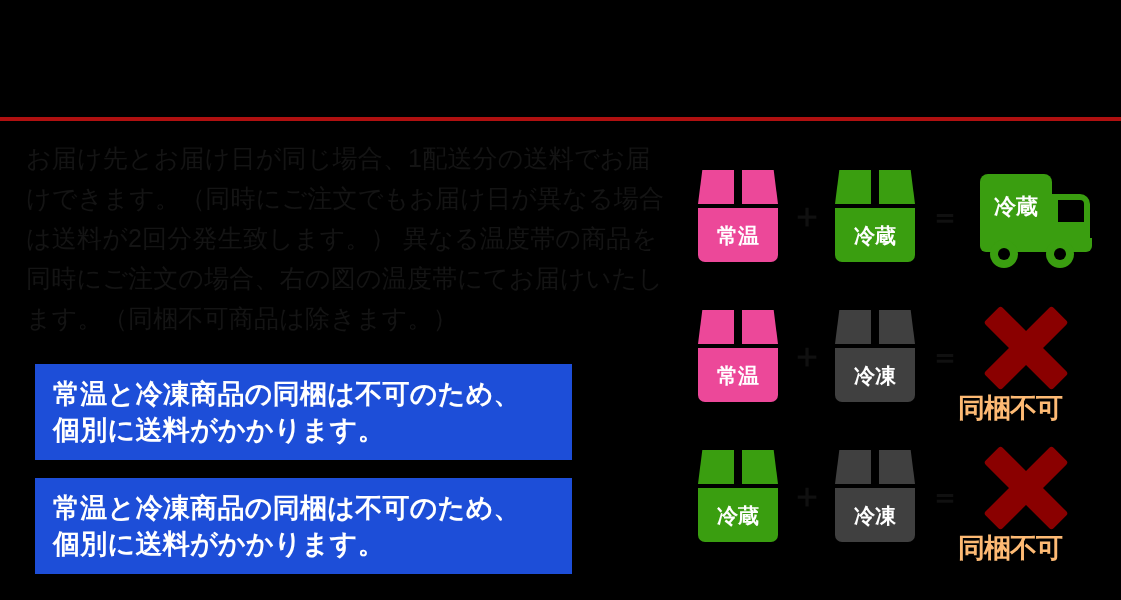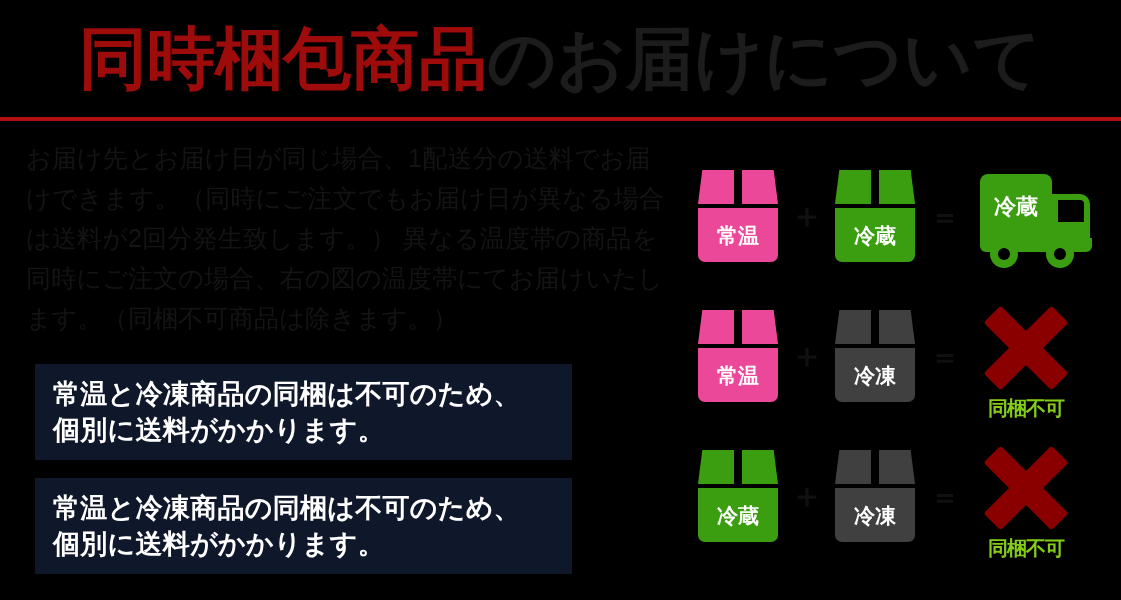--- a/index.html
+++ b/index.html
@@ -59,21 +59,21 @@
     line-height: 40px;
     letter-spacing: 0.2px;
     margin: 0;
     width: 640px;
   }
 
   .notice-box {
     position: absolute;
     left: 35px;
     width: 537px;
-    background: #0f172a;
+    background: #1d4ed8;
     box-sizing: border-box;
     padding: 12px 0 27px 18px;
   }
   .notice-box-1 { top: 364px; height: 96px; }
   .notice-box-2 { top: 478px; height: 96px; }
   .notice-line {
     color: #ffffff;
     font-size: 27px;
     font-weight: bold;
     line-height: 36px;
@@ -242,39 +242,36 @@
     top: 50%;
     width: 96px;
     height: 24px;
     background: #8a0000;
     border-radius: 3px;
   }
   .xmark .bar-1 { transform: translate(-50%,-50%) rotate(45deg); }
   .xmark .bar-2 { transform: translate(-50%,-50%) rotate(-45deg); }
   .x-caption {
     position: absolute;
-    left: 292px;
+    left: 276px;
     top: 104px;
     width: 124px;
     text-align: center;
-    color: #84cc16;
-    font-size: 20px;
+    color: #fdba74;
+    font-size: 27px;
     font-weight: bold;
     line-height: 20px;
     letter-spacing: -1px;
     white-space: nowrap;
   }
 </style>
 </head>
 <body>
 
 <div class="title-block">
-  <div class="title-text">
-    <span class="title-red">同時梱包商品</span><span class="title-dark">のお届けについて</span>
-  </div>
   <div class="title-rule"></div>
 </div>
 
 <div class="left-col">
   <p class="body-copy">お届け先とお届け日が同じ場合、1配送分の送料でお届けできます。（同時にご注文でもお届け日が異なる場合は送料が2回分発生致します。） 異なる温度帯の商品を同時にご注文の場合、右の図の温度帯にてお届けいたします。（同梱不可商品は除きます。）</p>
 </div>
 
 <div class="notice-box notice-box-1">
   <div class="notice-line">常温と冷凍商品の同梱は不可のため、</div>
   <div class="notice-line">個別に送料がかかります。</div>

